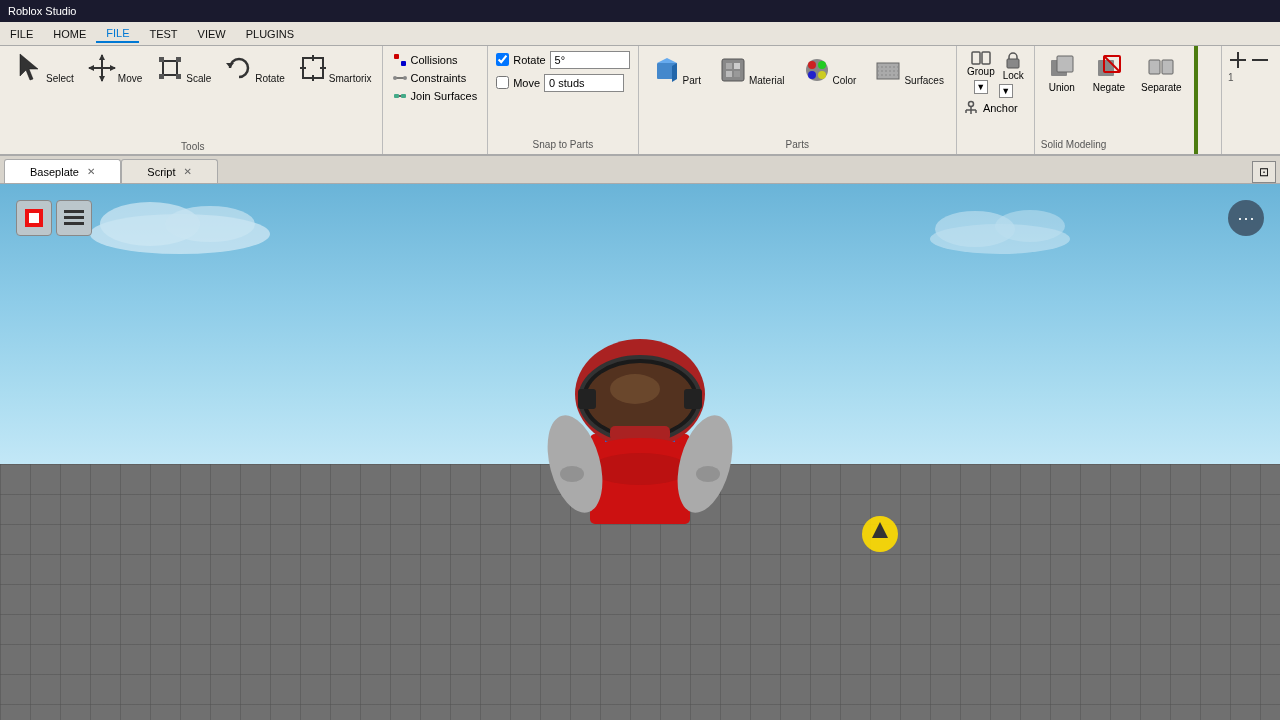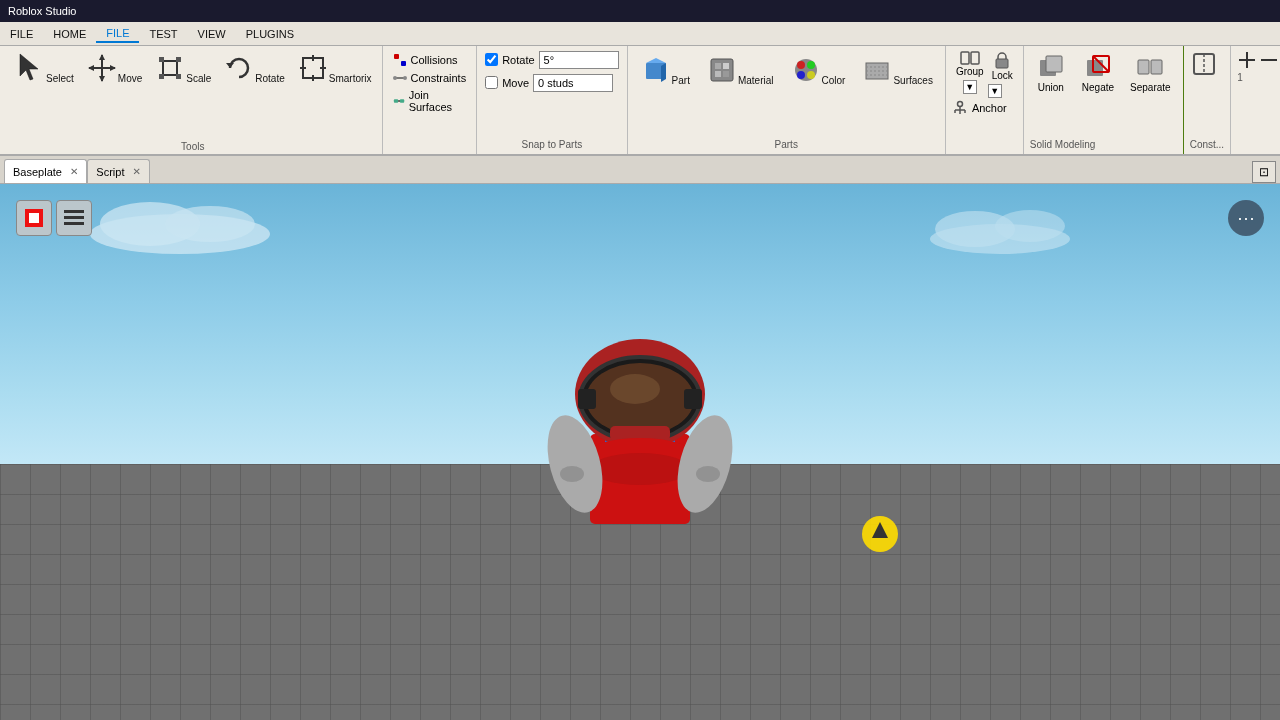--- a/index.html
+++ b/index.html
@@ -136,21 +136,21 @@
       font-size: 10px;
       color: #555;
       text-align: center;
       margin-top: auto;
     }
 
     
     .solid-section {
       display: flex;
       flex-direction: column;
-      border-right: 1px solid #4d7c0f;
+      border-right: 4px solid #4d7c0f;
       padding: 4px 6px;
     }
     .solid-top {
       display: flex;
       gap: 4px;
       align-items: center;
     }
     .solid-bottom {
       font-size: 10px;
       color: #555;
@@ -168,21 +168,21 @@
     #tabbar {
       height: 28px;
       background: #d8d4cc;
       display: flex;
       align-items: flex-end;
       padding: 0 4px;
       border-bottom: 1px solid #aaa;
     }
     .tab {
       height: 24px;
-      padding: 2px 8px;
+      padding: 2px 25px;
       font-size: 11px;
       background: #e8e4dc;
       border: 1px solid #aaa;
       border-bottom: none;
       cursor: pointer;
       display: flex;
       align-items: center;
       gap: 4px;
       border-radius: 3px 3px 0 0;
     }
@@ -582,29 +582,20 @@
         <svg width="30" height="30" viewBox="0 0 30 30">
           <rect x="3" y="8" width="11" height="14" rx="1" fill="#bbb" stroke="#666" stroke-width="1"></rect>
           <rect x="16" y="8" width="11" height="14" rx="1" fill="#bbb" stroke="#666" stroke-width="1"></rect>
         </svg>
         <span>Separate</span>
       </div>
     </div>
     <div class="solid-bottom">Solid Modeling</div>
   </div>
 
-  <div class="constraints-section">
-    <div style="display:flex;flex-direction:row;gap:4px;">
-      <svg width="28" height="28" viewBox="0 0 28 28">
-        <rect x="4" y="4" width="20" height="20" rx="2" fill="none" stroke="#555" stroke-width="2"></rect>
-        <line x1="14" y1="4" x2="14" y2="24" stroke="#555" stroke-width="1.5" stroke-dasharray="3,2"></line>
-      </svg>
-    </div>
-    <div style="font-size:10px;color:#555;text-align:center;margin-top:auto;">Const...</div>
-  </div>
 
   <div style="display:flex;flex-direction:column;border-left:1px solid #bbb;padding:4px 6px;margin-left:auto;">
     <div style="display:flex;gap:2px;align-items:center;">
       <svg width="20" height="20" viewBox="0 0 20 20">
         <line x1="2" y1="10" x2="18" y2="10" stroke="#333" stroke-width="2"></line>
         <line x1="10" y1="2" x2="10" y2="18" stroke="#333" stroke-width="2"></line>
       </svg>
       <svg width="20" height="20" viewBox="0 0 20 20">
         <line x1="2" y1="10" x2="18" y2="10" stroke="#333" stroke-width="2"></line>
       </svg>

